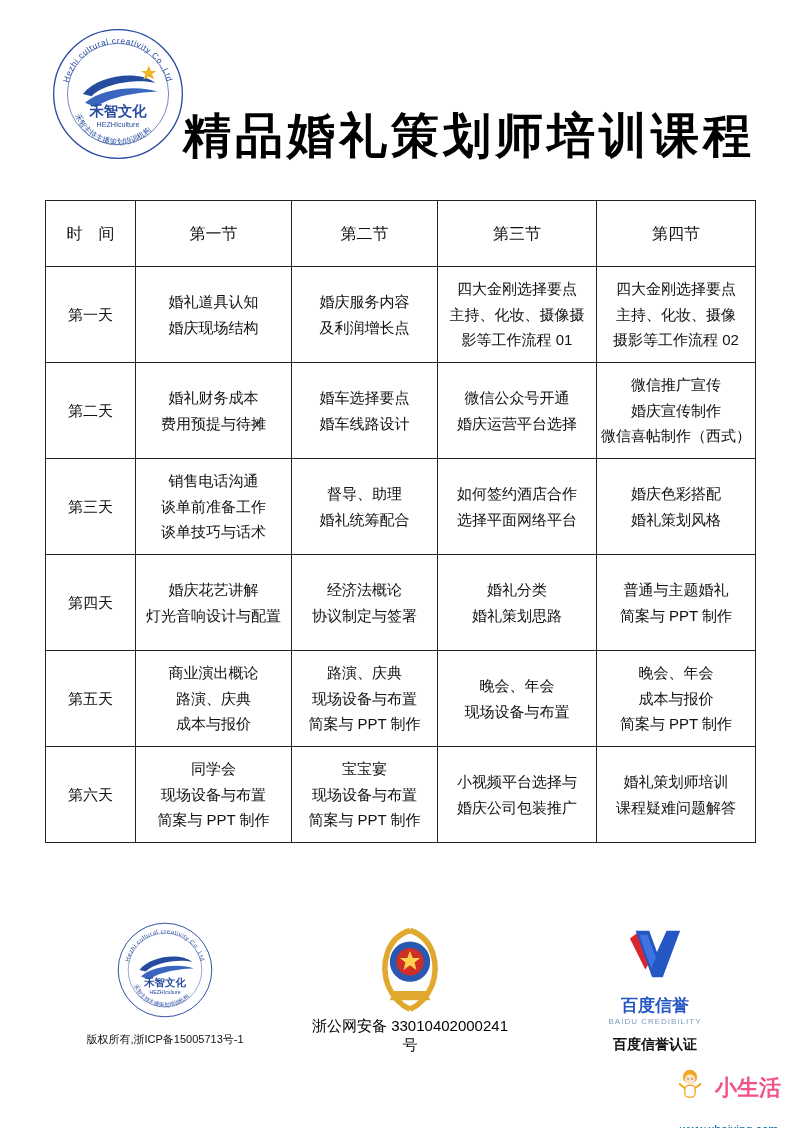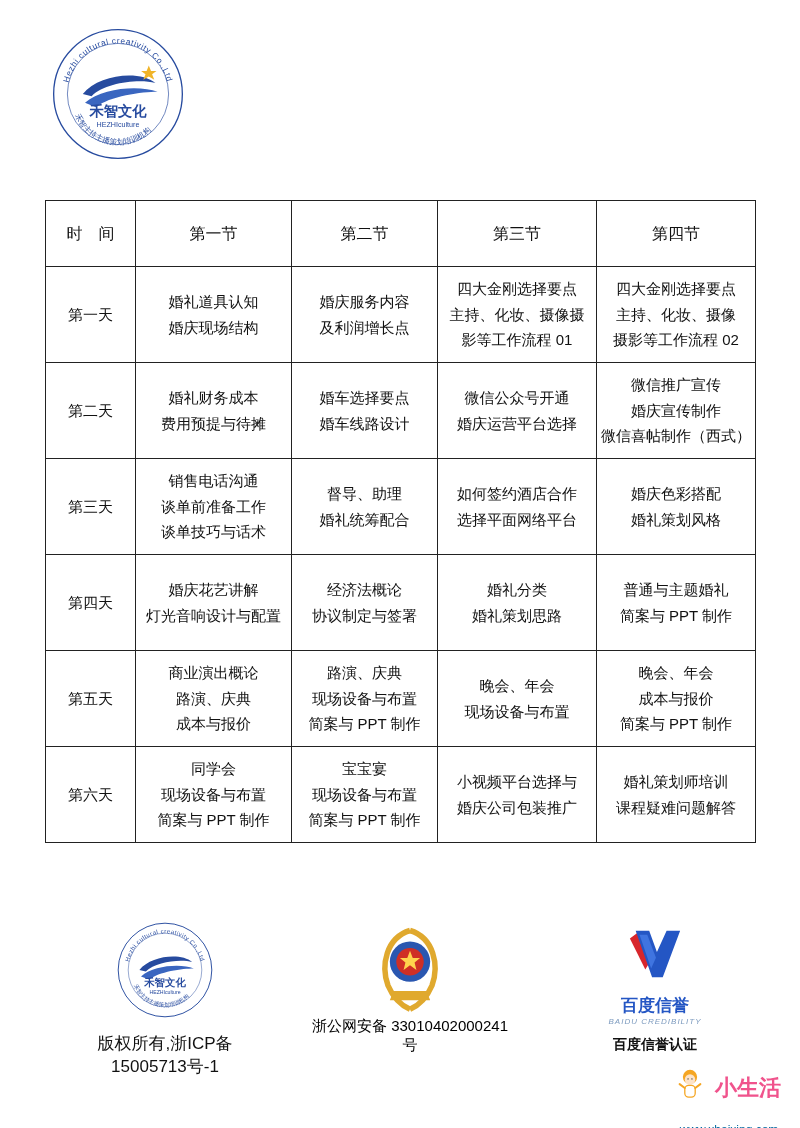--- a/index.html
+++ b/index.html
@@ -25,24 +25,24 @@
   table.course tbody tr { height:96px; }
   table.course th { font-size:16px; font-weight:normal; }
   td.day { font-size:15px; }
   td.blue { color:#16368c; }
 
   
   .f-block { position:absolute; text-align:center; }
   #f-left   { left:60px;  top:922px; width:210px; }
   #f-center { left:305px; top:925px; width:210px; }
   #f-right  { left:555px; top:928px; width:200px; }
-  .icp-text    { margin-top:10px; font-size:17px; color:#111; }
+  .icp-text    { margin-top:10px; font-size:11px; color:#111; }
   .police-text {  font-size:15px; font-weight:normal; color:#000; }
   .baidu-cn   { margin-top:10px; font-size:17px; font-weight:bold; color:#2456c4; }
-  .baidu-en   { font-size:8px; letter-spacing:1px; color:#7d9bbf;font-style:italic; }
+  .baidu-en   { font-size:8px; letter-spacing:1px; color:#7d9bbf; }
   .baidu-cert { margin-top:10px; font-size:14px; font-weight:bold; color:#111; }
 
   
   .watermark { position:absolute; right:0; bottom:0; width:142px; height:64px;
                background:#ffffff; text-align:center; }
   .wm-row { display:flex; align-items:center; justify-content:center; gap:12px; margin-top:4px;font-family:Liberation Serif, serif; }
   .wm-brand { font-size:22px; font-weight:bold; color:#f0538c; }
   .wm-url { font-size:12px; color:#0369a1; margin-top:15px; }
 </style>
 </head>
@@ -63,20 +63,21 @@
     <path d="M28,60 C42,42 80,38 94,50 C78,46 48,50 36,62 Z" fill="#274b9f"></path>
     <path d="M30,68 C46,54 80,52 96,58 C82,58 52,62 40,72 Z" fill="#3a66c0"></path>
     <polygon points="88,34 90,39 95,39 91,42 93,47 88,44 83,47 85,42 81,39 86,39" fill="#f0b429"></polygon>
     <text x="60" y="80" text-anchor="middle" font-size="13" font-weight="bold" fill="#274b9f">禾智文化</text>
     <text x="60" y="90" text-anchor="middle" font-size="6.5" fill="#274b9f">HEZHIculture</text>
     <text font-size="7" fill="#274b9f">
       <textPath href="#arcBotA" startOffset="12%">禾智主持主播策划培训机构</textPath>
     </text>
   </svg>
 
+  <h1 class="page-title">精品婚礼策划师培训课程</h1>
 
   <table class="course">
     <colgroup>
       <col style="width:90px">
         <col style="width:156px">
         <col style="width:146px">
       <col style="width:159px">
         <col style="width:159px">
     </colgroup>
     <thead>

